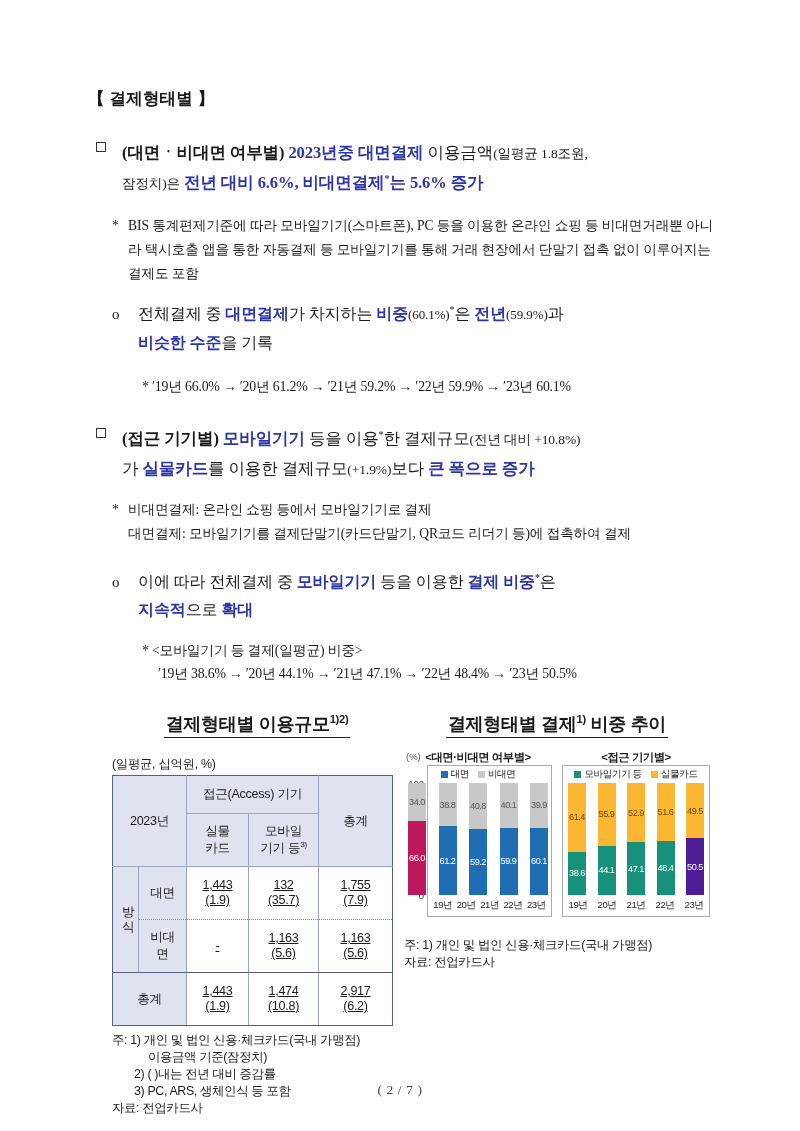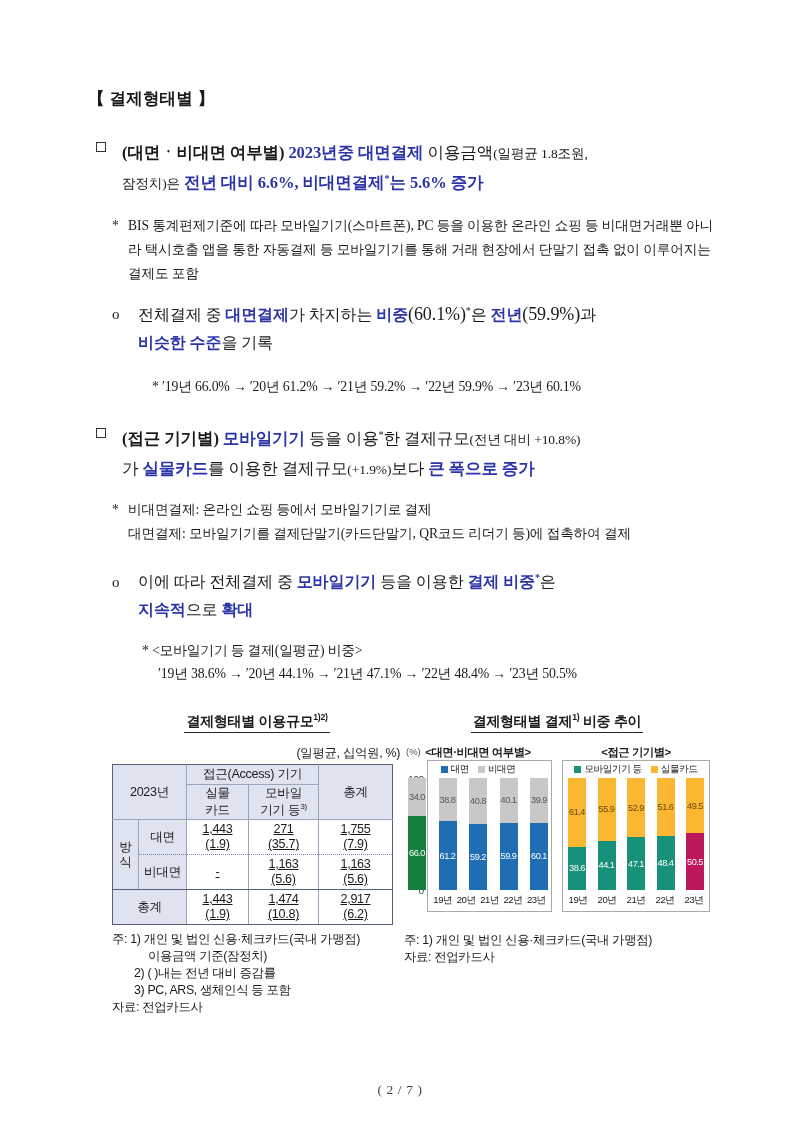--- a/index.html
+++ b/index.html
@@ -71,59 +71,59 @@
     position: absolute;
     left: 0; top: 0;
   }
   .note-body { margin-left: 16px; }
 
   .lv2 {
     font-size: 16px;
     line-height: 28px;
     letter-spacing: -0.1px;
   }
-  .lv2 .small { font-size: 18px; }
+  .lv2 .small { font-size: 13px; }
 
   .stat-line {
     font-size: 13.8px;
     line-height: 22px;
     letter-spacing: -0.2px;
   }
 
   
   .fig-title {
     text-align: right;
-    font-size: 14px;
+    font-size: 18px;
     font-weight: bold;
     font-family: "Liberation Sans", sans-serif;
     border-bottom: 1.4px solid #222;
     display: inline-block;
     padding: 0 2px 1px 2px;
     letter-spacing: -0.3px;
   }
   .fig-title-wrap { text-align: center; }
 
   
   .tbl-region { position: absolute; left: 112px; top: 712px; width: 290px; }
   .unit-line {
-    text-align: right;
+    text-align: left;
     font-size: 12.4px;
     font-family: "Liberation Sans", sans-serif;
-    margin: 12px 2px 2px 0;
+    margin: 18px 2px 2px 0;
     letter-spacing: -0.3px;
   }
   table.data {
     border-collapse: collapse;
     width: 280px;
     table-layout: fixed;
     font-family: "Liberation Sans", sans-serif;
   }
   table.data td {
     border: 0.8px solid #9aa4bf;
-    padding: 0;
+    padding: 9px;
     text-align: center;
     vertical-align: middle;
     font-size: 12.6px;
     letter-spacing: -0.3px;
     height: 19px;
   }
   .hdr { background: #dfe3f0; font-weight: normal; }
   .t-top { border-top: 1.6px solid #54607f !important; }
   .t-bot { border-bottom: 1.6px solid #54607f !important; }
   .t-left { border-left: 1.6px solid #54607f !important; }
@@ -304,21 +304,21 @@
     <span class="o-bullet">o</span>
     <div class="blk-body">
       <span>전체결제  중</span>
       <span class="blue">대면결제</span><span>가  차지하는</span>
       <span class="blue">비중</span><span class="small">(60.1%)</span><span class="sup">*</span><span>은</span>
       <span class="blue">전년</span><span class="small">(59.9%)</span><span>과</span><br>
       <span class="blue">비슷한  수준</span><span>을  기록</span>
     </div>
   </div>
 
-  <div class="stat-line" style="position:absolute; left:152px; top:376px; width:580px;">*  ′19년 66.0%  →  ′20년 61.2%  →  ′21년 59.2%  →  ′22년 59.9%  →  ′23년 60.1%</div>
+  <div class="stat-line" style="position:absolute; left:142px; top:376px; width:580px;">*  ′19년 66.0%  →  ′20년 61.2%  →  ′21년 59.2%  →  ′22년 59.9%  →  ′23년 60.1%</div>
 
   <div class="blk lv1" style="left:96px; top:424px; width:620px;">
     <span class="sq-bullet"></span>
     <div class="blk-body">
       <span class="bold">(접근  기기별)</span>
       <span class="blue">모바일기기</span>
       <span>등을  이용</span><span class="sup">*</span><span>한  결제규모</span><span class="small">(전년  대비  +10.8%)</span><br>
       <span>가</span>
       <span class="blue">실물카드</span><span>를  이용한  결제규모</span><span class="small">(+1.9%)</span><span>보다</span>
       <span class="blue">큰  폭으로</span>
@@ -382,21 +382,21 @@
         </tr>
 
         <tr>
           <td class="hdr t-left t-bot" rowspan="2" style="line-height:15px">방<br>식</td>
           <td class="hdr dashrow" style="height:34px">대면</td>
           <td class="num dashrow cellpair">
             <div>1,443</div>
             <div>(1.9)</div>
           </td>
           <td class="num dashrow cellpair">
-            <div>271</div>
+            <div>132</div>
             <div>(35.7)</div>
           </td>
           <td class="num dashrow cellpair t-right">
             <div>1,755</div>
             <div>(7.9)</div>
           </td>
         </tr>
         <tr>
           <td class="hdr dashtop t-bot" style="height:34px">비대면</td>
           <td class="num dashtop t-bot cellpair" style="text-align:center">-</td>
@@ -459,21 +459,21 @@
           <div class="plot"></div>
           <div class="legend" id="lg1">
               <span><span class="sw" style="background: rgb(31, 110, 180);"></span>대면</span>
               <span><span class="sw" style="background: rgb(200, 200, 200);"></span>비대면</span>
             </div>
           <div class="bars" id="bars1">
               <div class="bar">
                 <div class="seg" style="background: rgb(200, 200, 200); height: 34%;">
                   <b style="color: rgb(85, 85, 85);">34.0</b>
                 </div>
-                <div class="seg" style="background: #15803d; height: 66%;">
+                <div class="seg" style="background: #be185d; height: 66%;">
                   <b style="color: rgb(255, 255, 255);">66.0</b>
                 </div>
               </div>
               <div class="bar">
                 <div class="seg" style="background: rgb(200, 200, 200); height: 38.8%;">
                   <b style="color: rgb(85, 85, 85);">38.8</b>
                 </div>
                 <div class="seg" style="background: rgb(31, 110, 180); height: 61.2%;">
                   <b style="color: rgb(255, 255, 255);">61.2</b>
                 </div>
@@ -551,21 +551,21 @@
                   <b style="color: rgb(107, 76, 16);">51.6</b>
                 </div>
                 <div class="seg" style="background: rgb(23, 145, 121); height: 48.4%;">
                   <b style="color: rgb(255, 255, 255);">48.4</b>
                 </div>
               </div>
               <div class="bar">
                 <div class="seg" style="background: rgb(251, 183, 49); height: 49.5%;">
                   <b style="color: rgb(107, 76, 16);">49.5</b>
                 </div>
-                <div class="seg" style="background: #be185d; height: 50.5%;">
+                <div class="seg" style="background: #4c1d95; height: 50.5%;">
                   <b style="color: rgb(255, 255, 255);">50.5</b>
                 </div>
               </div>
             </div>
           <div class="xlabels" id="x2" style="left:0">
               <span>19년</span>
               <span>20년</span>
               <span>21년</span>
               <span>22년</span>
               <span>23년</span>

